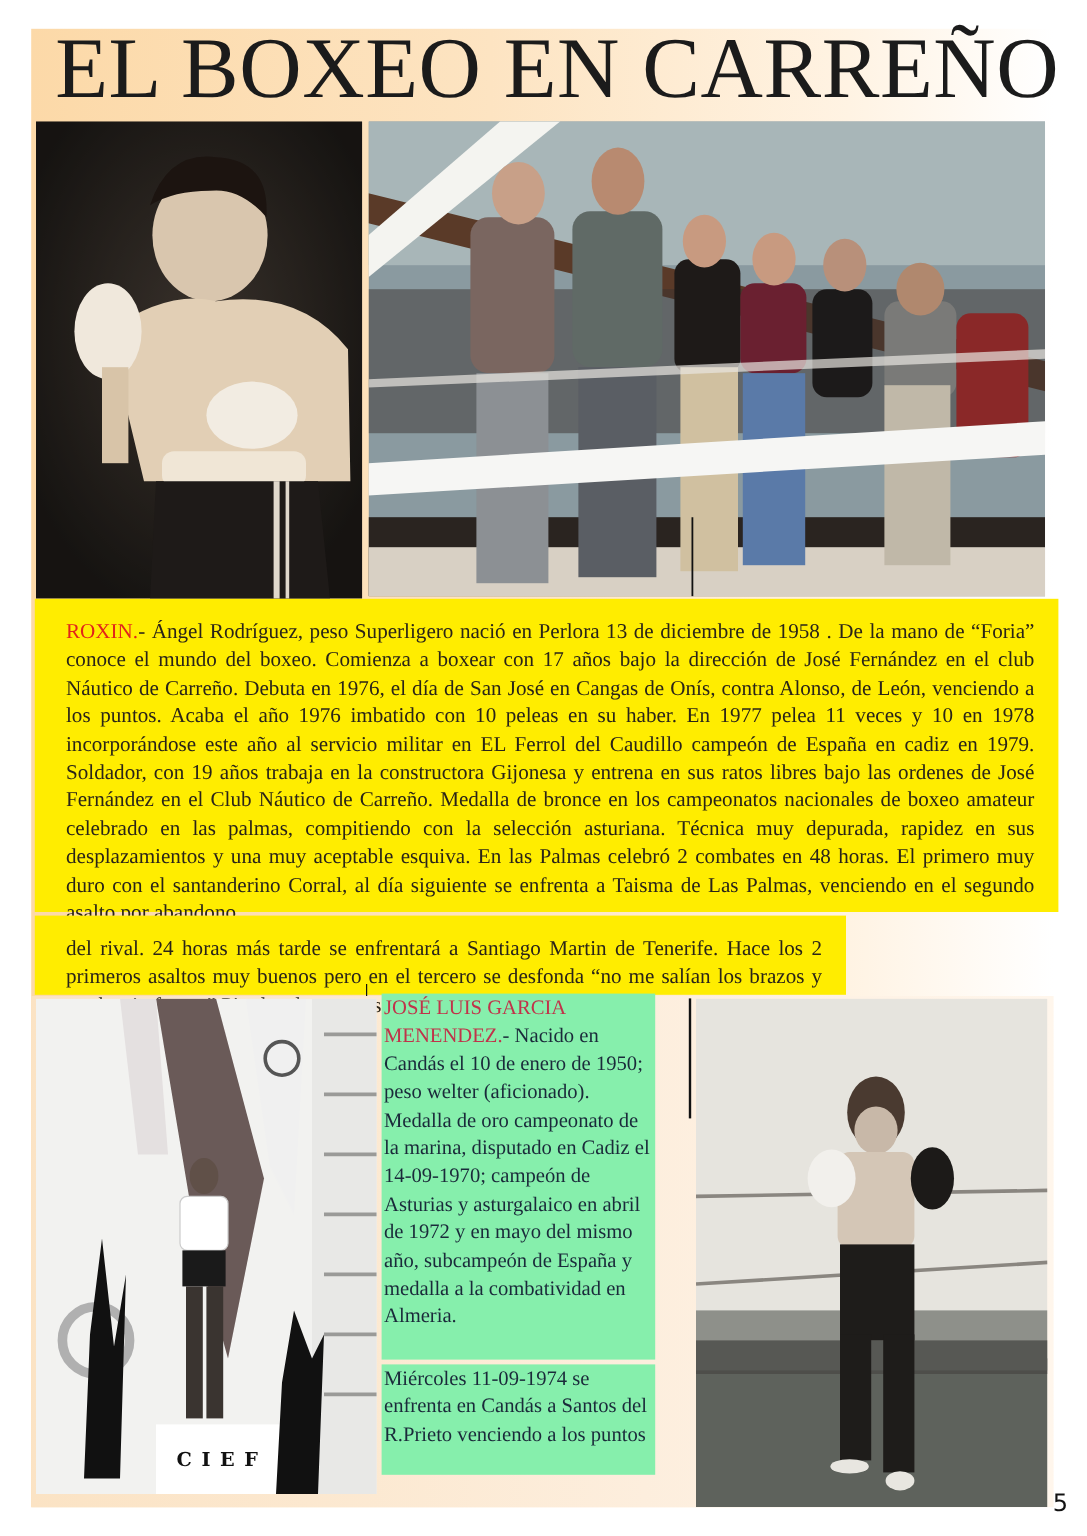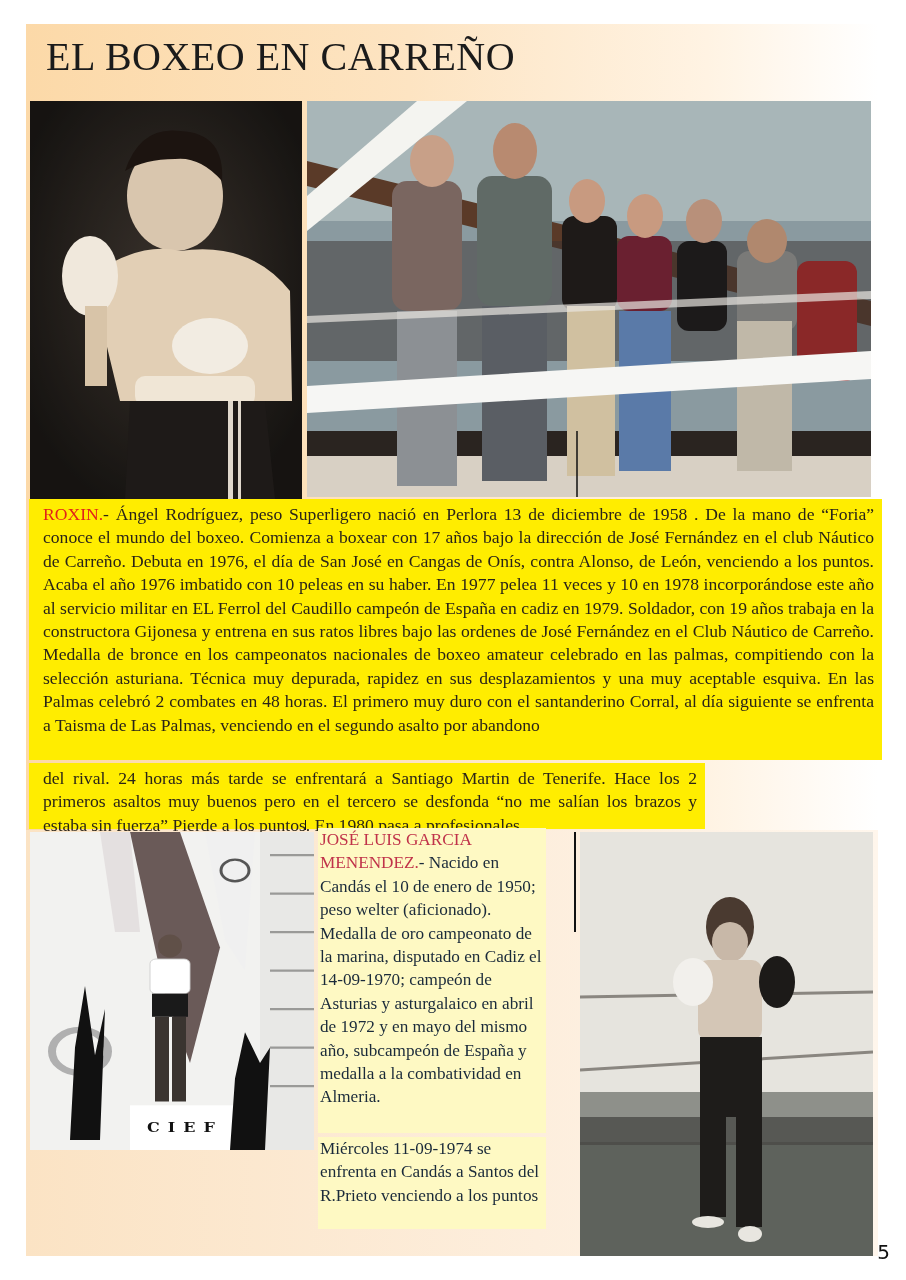--- a/index.html
+++ b/index.html
@@ -2,28 +2,28 @@
 <html><head>
 <meta charset="utf-8">
 <style>
   html, body { margin:0; padding:0; }
   body { width:906px; height:1280px; background:#ffffff; position:relative; overflow:hidden;
          font-family:"Liberation Serif","DejaVu Serif",serif; }
   .page-bg { position:absolute; left:26px; top:24px; width:852px; height:1232px;
              background:linear-gradient(90deg,#fcd9a8 0%,#fde4c2 45%,#fff3e3 80%,#ffffff 100%); }
   .page-bg-lower { position:absolute; left:26px; top:830px; width:852px; height:426px;
              background:linear-gradient(90deg,#fbe3c4 0%,#fdeedd 60%,#fff6ec 100%); }
-  .title { position:absolute; left:46px; top:22px; font-size:40px; line-height:70px; color:#1b1b1b;
+  .title { position:absolute; left:46px; top:22px; font-size:72px; line-height:70px; color:#1b1b1b;
            letter-spacing:0.5px; margin:0; font-weight:normal; }
   .photo { position:absolute; overflow:hidden; }
   .photo svg { width:100%; height:100%; display:block; }
   .text-box { position:absolute; background:#ffed00; color:#2a2418; font-size:17.6px; line-height:23.4px; }
-  .text-box p { margin:4px; padding:0 4px 0 10px; text-align:justify; }
+  .text-box p { margin:16px; padding:0 4px 0 10px; text-align:justify; }
   .lead-name { color:#e2231a; }
-  .blue-box { position:absolute; background:#fef9c3; color:#1a2a3a; font-size:17.2px; line-height:23.4px; }
+  .blue-box { position:absolute; background:#86efac; color:#1a2a3a; font-size:17.2px; line-height:23.4px; }
   .blue-box p { margin:0; padding:0 2px 0 2px; }
   .lead-name-2 { color:#c0334a; }
   .rule { position:absolute; background:#111; }
   .page-number { position:absolute; right:16px; bottom:16px; font-family:"DejaVu Sans","Liberation Sans",sans-serif;
                  font-size:20px; color:#111; }
 </style>
 </head>
 <body>
 
 <div class="page-bg"></div>
@@ -90,21 +90,21 @@
 </div>
 
 <div class="text-box" style="left:29px; top:499px; width:853px; height:261px;">
   <p><span class="lead-name">ROXIN.</span><span>- Ángel Rodríguez, peso Superligero nació en Perlora 13 de diciembre de 1958 . De la mano de “Foria” conoce el mundo del boxeo. Comienza a boxear con 17 años bajo la dirección de José Fernández en el club Náutico de Carreño. Debuta en 1976, el día de San José en Cangas de Onís, contra Alonso, de León, venciendo a los puntos. Acaba el año 1976 imbatido con 10 peleas en su haber. En 1977 pelea 11 veces y 10 en 1978 incorporándose este año al servicio militar en EL Ferrol del Caudillo campeón de España en cadiz en 1979. Soldador, con 19 años trabaja en la constructora Gijonesa y entrena en sus ratos libres bajo las ordenes de José Fernández en el Club Náutico de Carreño. Medalla de bronce en los campeonatos nacionales de boxeo amateur celebrado en las palmas, compitiendo con la selección asturiana. Técnica muy depurada, rapidez en sus desplazamientos y una muy aceptable esquiva. En las Palmas celebró 2 combates en 48 horas. El primero muy duro con el santanderino Corral, al día siguiente se enfrenta a Taisma de Las Palmas, venciendo en el segundo asalto por abandono</span></p>
 </div>
 
 <div class="text-box" style="left:29px; top:763px; width:676px; height:66px;">
   <p><span>del rival. 24 horas más tarde se enfrentará a Santiago Martin de Tenerife. Hace los 2 primeros asaltos muy buenos pero en el tercero se desfonda “no me salían los brazos y estaba sin fuerza” Pierde a los puntos. En 1980 pasa a profesionales.</span></p>
 </div>
 
-<div class="photo" style="left:30px; top:832px; width:284px; height:318px;">
+<div class="photo" style="left:30px; top:832px; width:284px; height:413px;">
   <svg viewBox="0 0 284 413" preserveAspectRatio="none">
     <rect width="284" height="413" fill="#f2f2f0"></rect>
     <rect x="230" y="0" width="54" height="413" fill="#e8e8e6"></rect>
     <g stroke="#9a9a98" stroke-width="3">
       <line x1="240" y1="30" x2="284" y2="30"></line>
         <line x1="240" y1="80" x2="284" y2="80"></line>
       <line x1="240" y1="130" x2="284" y2="130"></line>
         <line x1="240" y1="180" x2="284" y2="180"></line>
       <line x1="240" y1="230" x2="284" y2="230"></line>
         <line x1="240" y1="280" x2="284" y2="280"></line>

